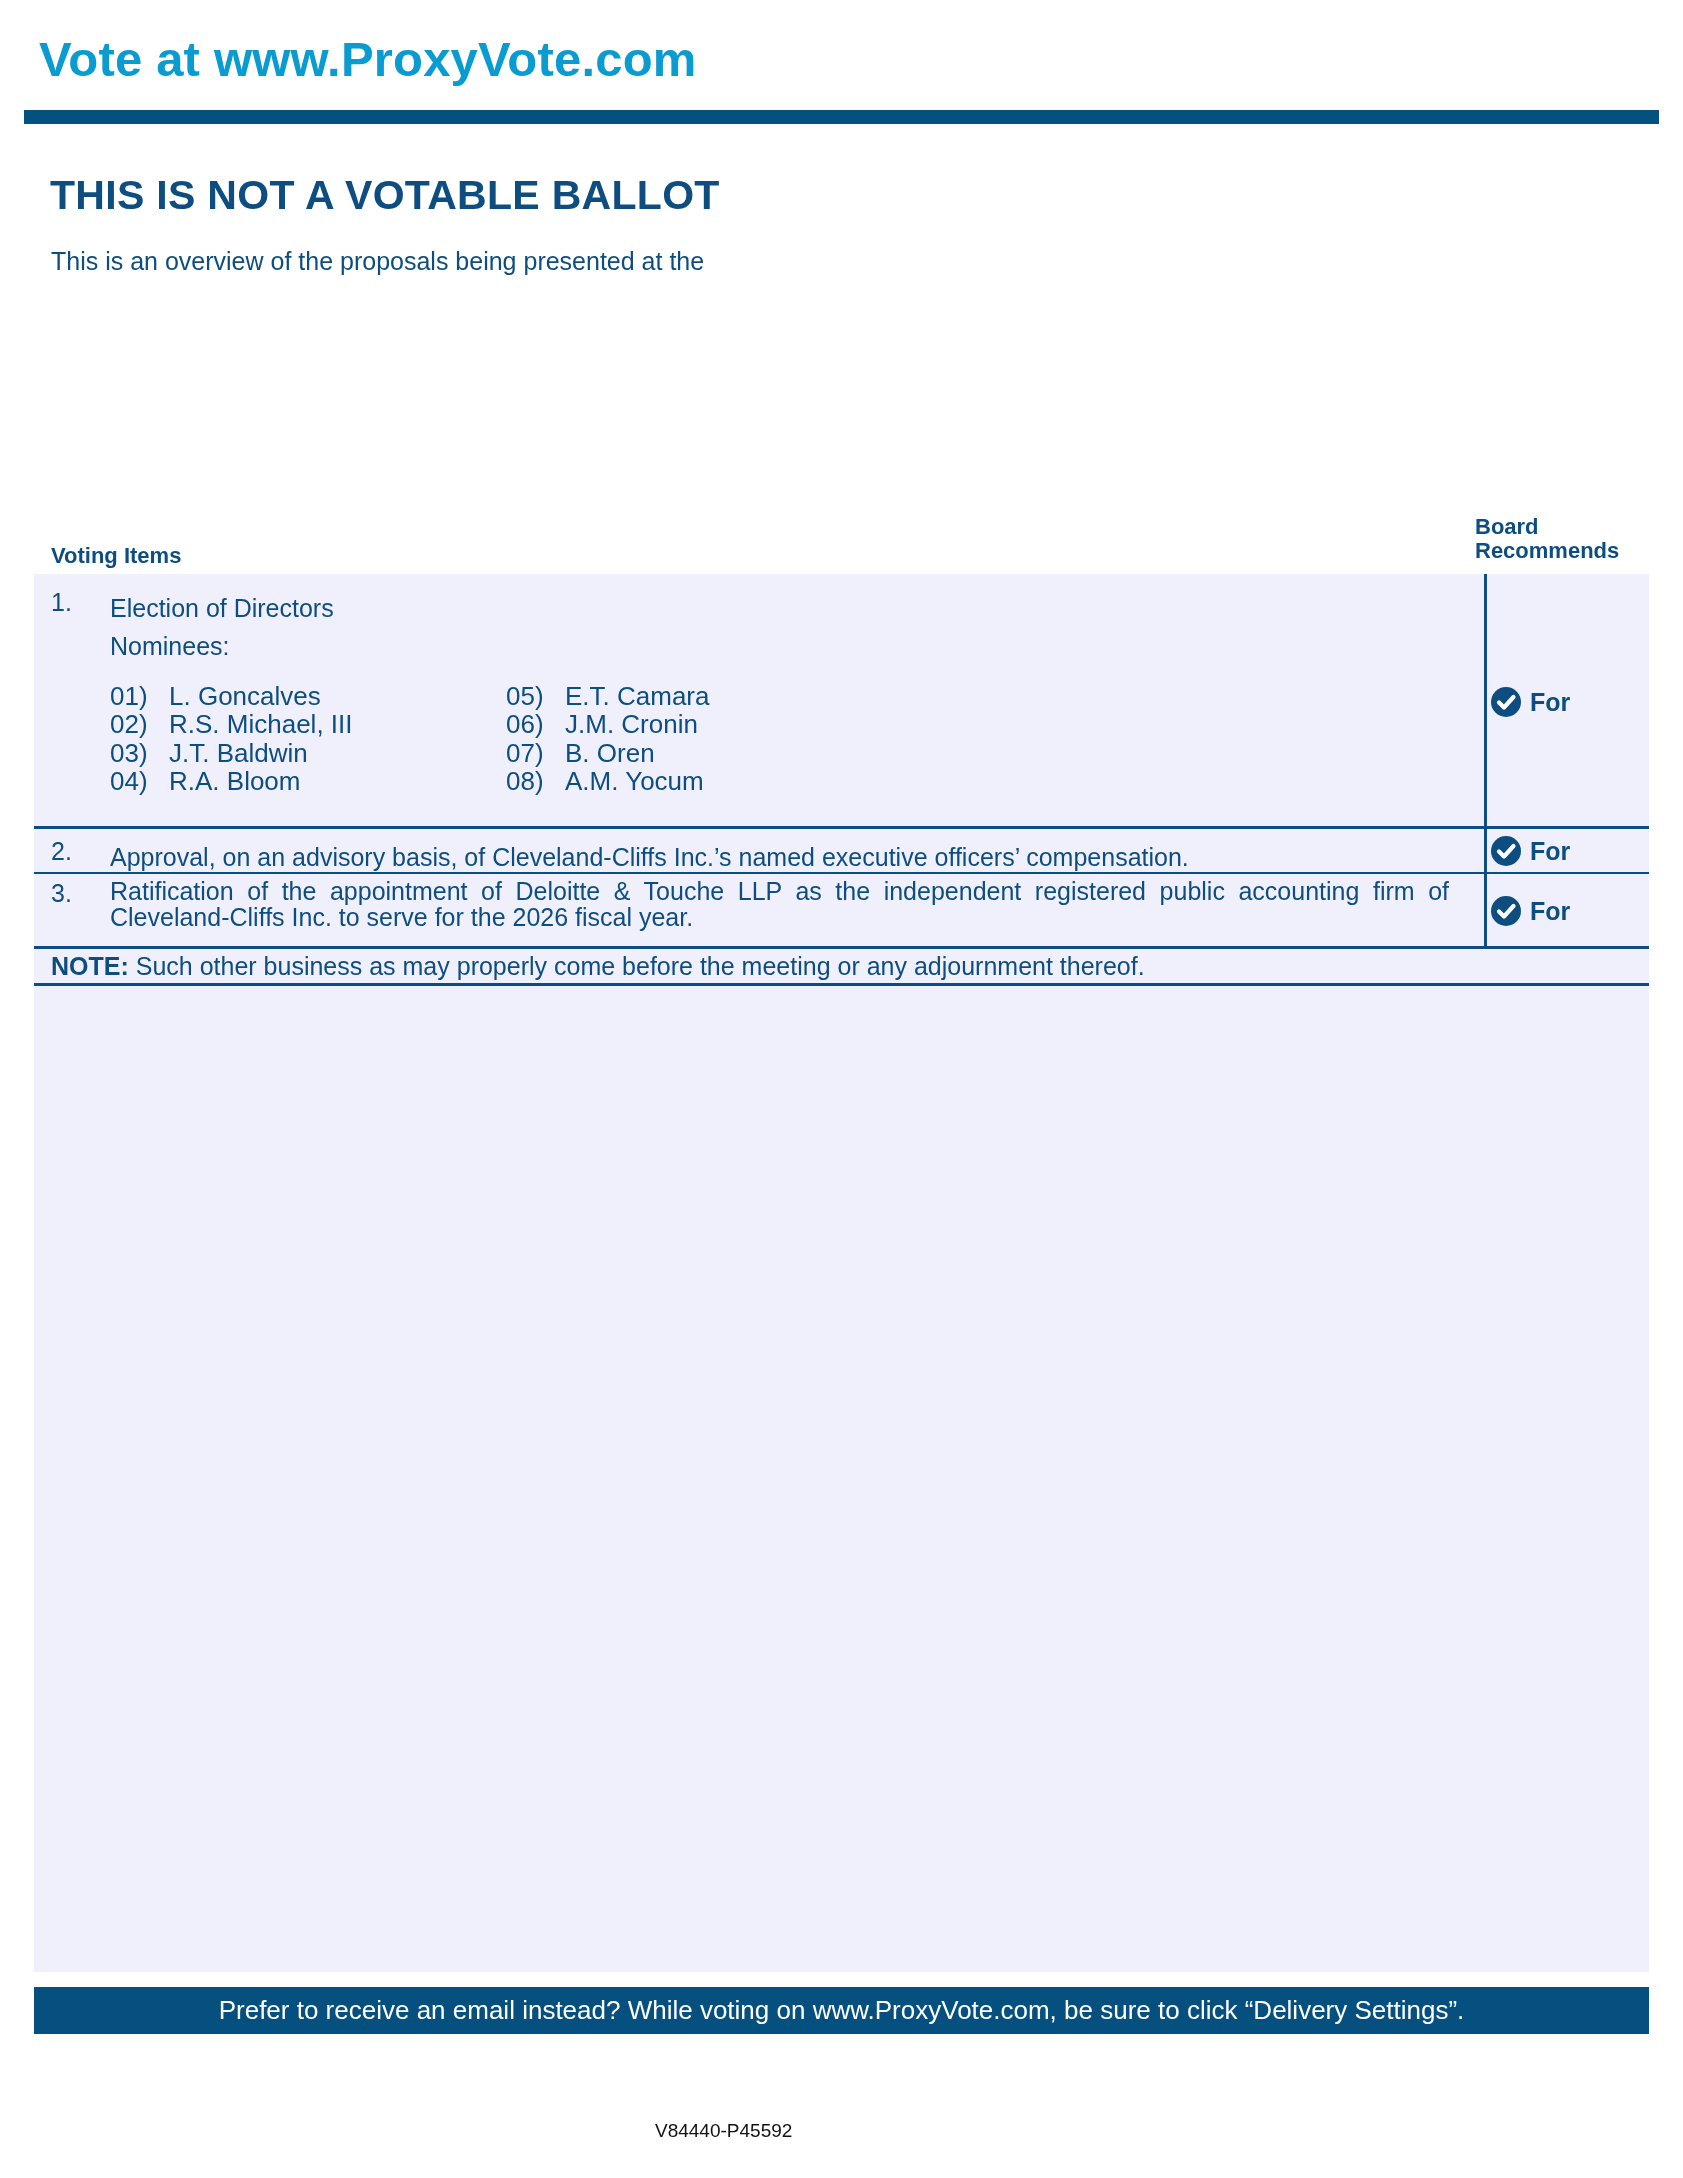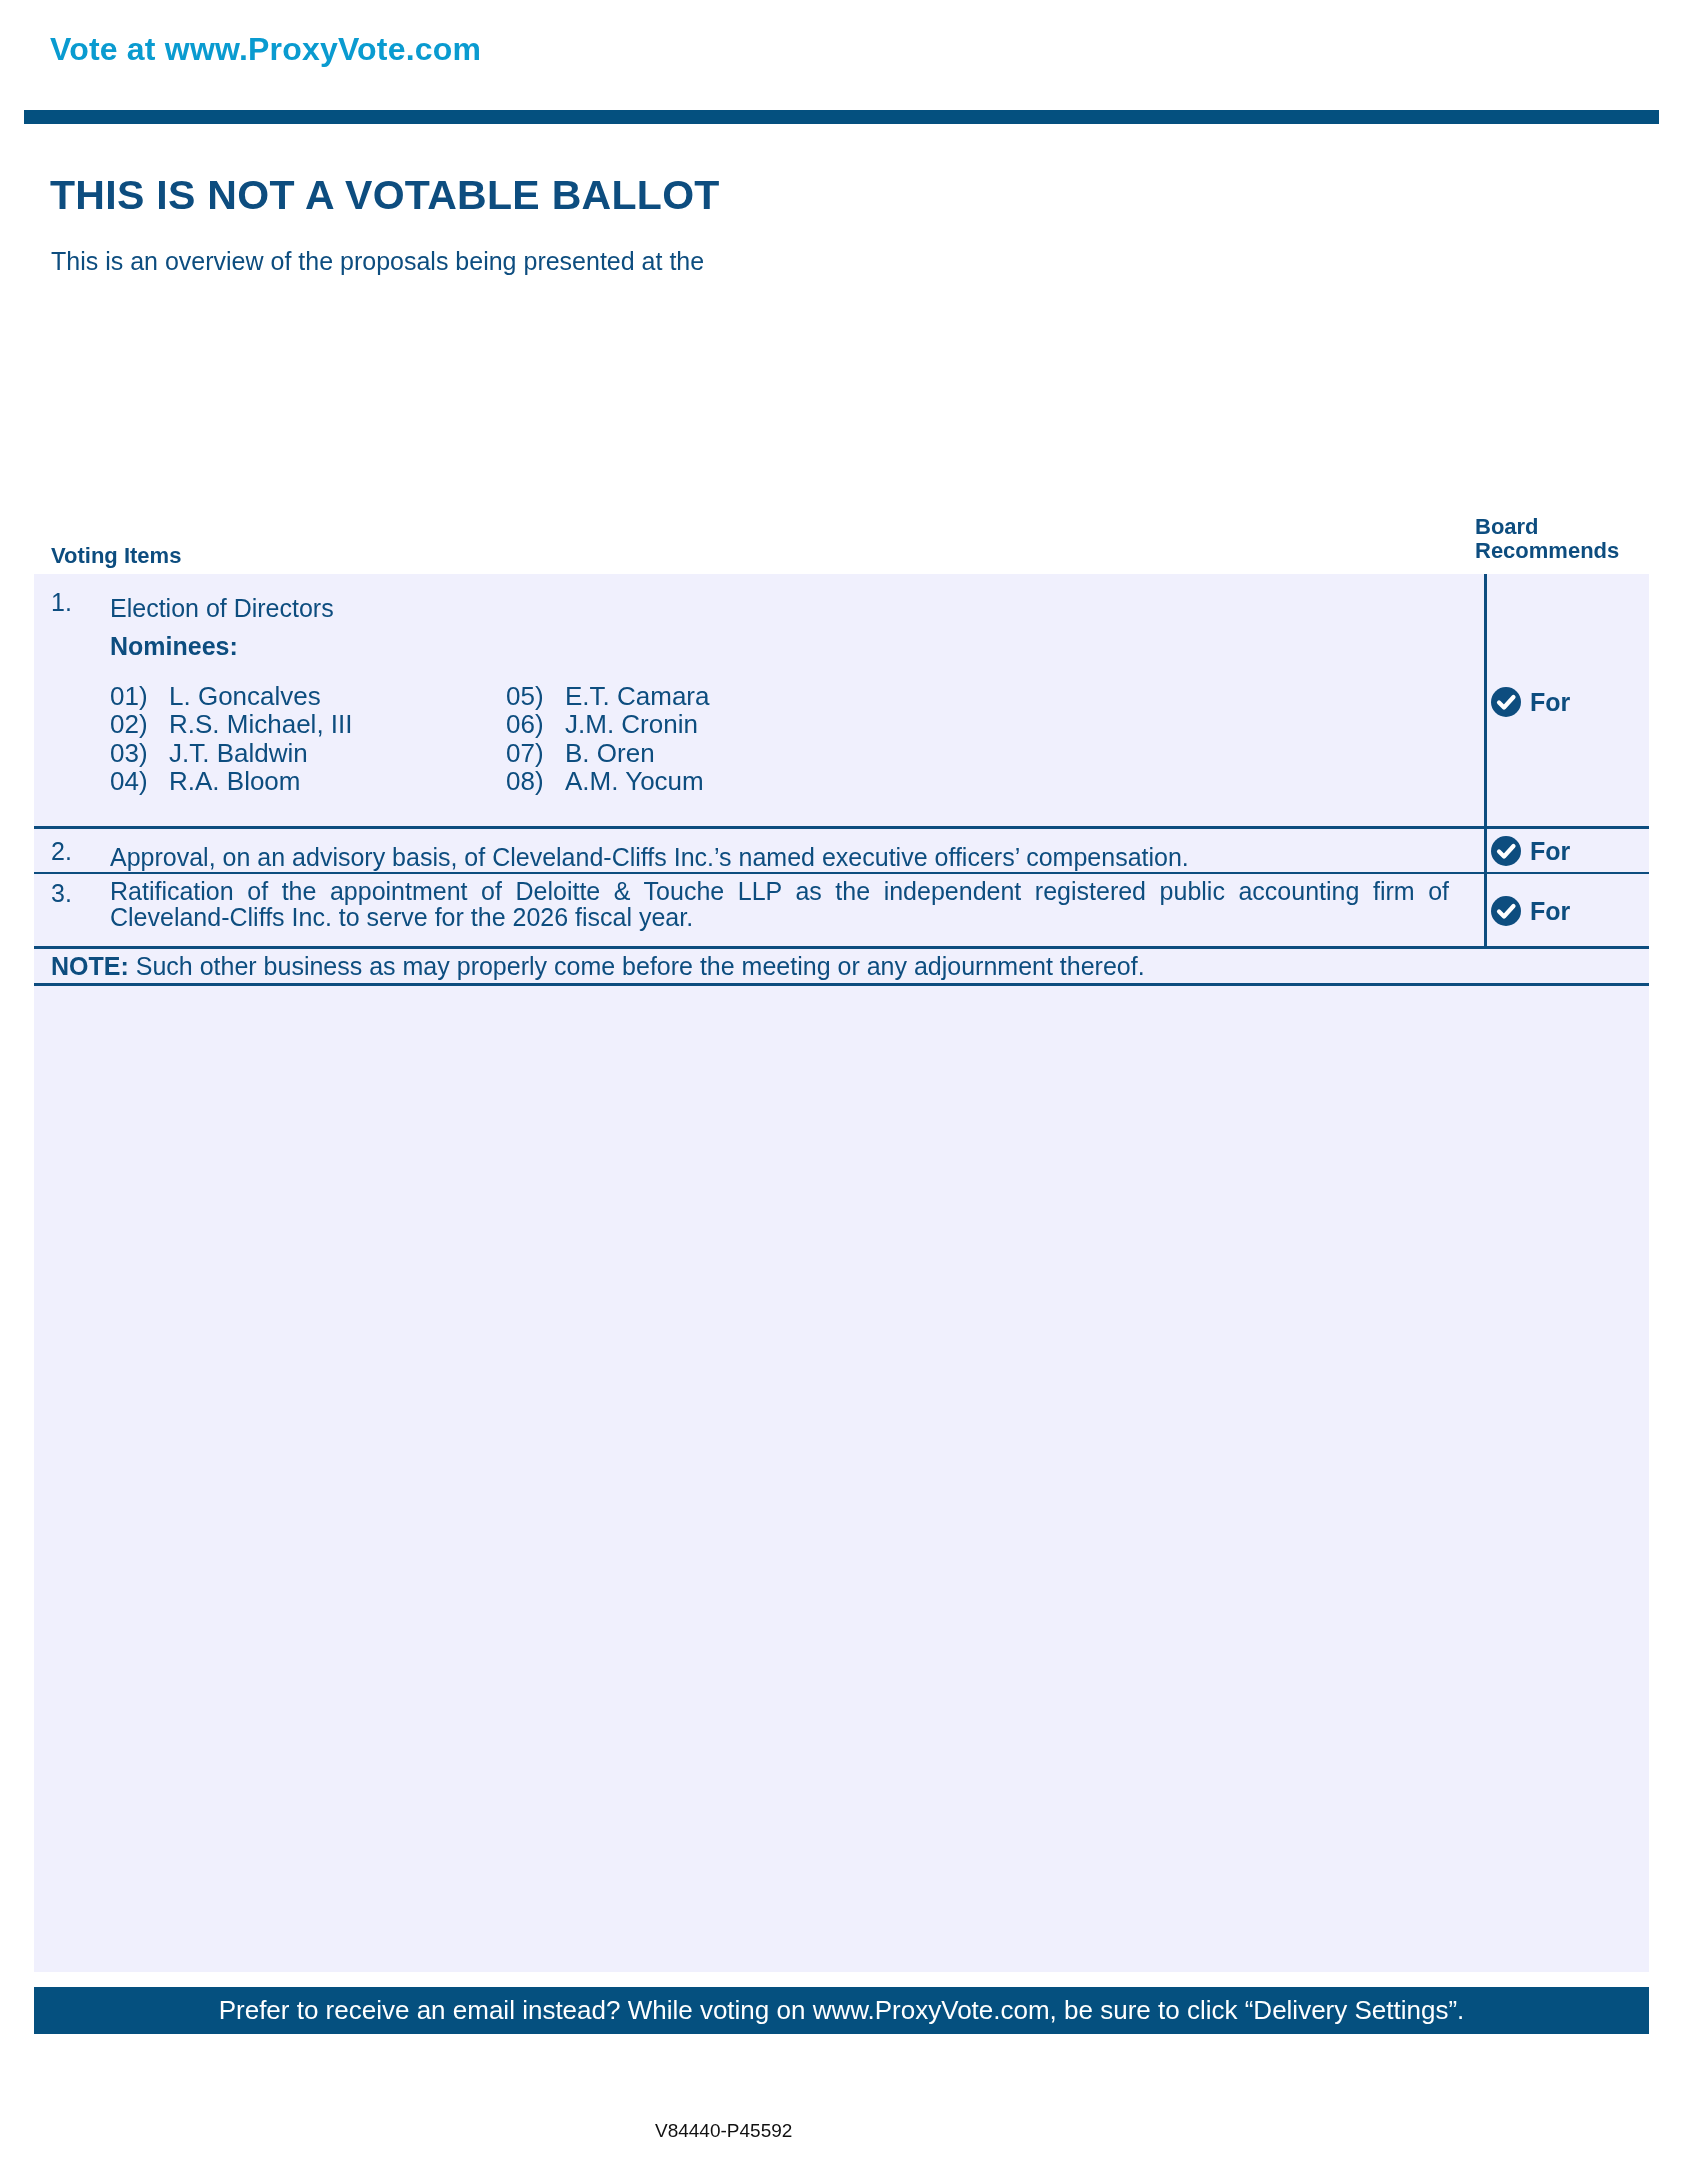--- a/index.html
+++ b/index.html
@@ -3,21 +3,21 @@
 <meta charset="utf-8">
 <style>
   html, body { margin: 0; padding: 0; }
   body {
     width: 1683px; height: 2178px; position: relative; background: #ffffff;
     font-family: "Liberation Sans", "DejaVu Sans", sans-serif; color: #0d4d7f;
     overflow: hidden;
   }
   .abs { position: absolute; }
   .vote-heading {
-    left: 50px; top: 31px; font-size: 32px; font-weight: bold; color: #0a9bd0;
+    left: 39px; top: 31px; font-size: 49px; font-weight: bold; color: #0a9bd0;
     letter-spacing: 0.2px; white-space: nowrap;
   }
   .top-bar { left: 24px; top: 110px; width: 1635px; height: 14px; background: #04507f; }
   .title {
     left: 50px; top: 172px; font-size: 41px; font-weight: bold; color: #0d4d7f;
     white-space: nowrap; letter-spacing: 0.3px;
   }
   .intro {
     left: 51px; top: 245px; width: 792px; font-size: 25px; line-height: 33px;
     color: #0d4d7f; font-weight: normal;
@@ -29,21 +29,21 @@
   .board-label {
     left: 1475px; top: 515px; width: 180px; text-align: left; font-size: 22px;
     font-weight: bold; line-height: 24px;
   }
   .panel { left: 34px; top: 574px; width: 1615px; height: 1398px; background: #f0f0fd; }
   .vdivider { left: 1484px; top: 574px; width: 3px; height: 374px; background: #0d4d7f; }
   .hline { left: 34px; width: 1615px; height: 3px; background: #0d4d7f; }
   .hline.thin { height: 2px; }
   .num { left: 51px; font-size: 25px; white-space: nowrap; }
   .item-text { left: 110px; font-size: 25px; white-space: nowrap; margin-top: 6px; }
-  .nominees-label { left: 110px; top: 632px; font-size: 25px; font-weight: bold; }
+  .nominees-label { left: 110px; top: 632px; font-size: 25px; font-weight: normal; }
   .nominee { font-size: 26px; white-space: nowrap; }
   .nominee .n-num { position: absolute; left: 0; }
   .nominee .n-name { position: absolute; left: 59px; }
   .justify3 {
     left: 110px; top: 879px; width: 1339px; font-size: 25px; line-height: 25px;
     text-align: justify; text-align-last: justify; white-space: nowrap;
   }
   .line3b { left: 110px; top: 903px; font-size: 25px; white-space: nowrap; }
   .rec { left: 1491px; height: 30px; display: flex; align-items: center; }
   .rec svg { width: 30px; height: 30px; display: block; }

